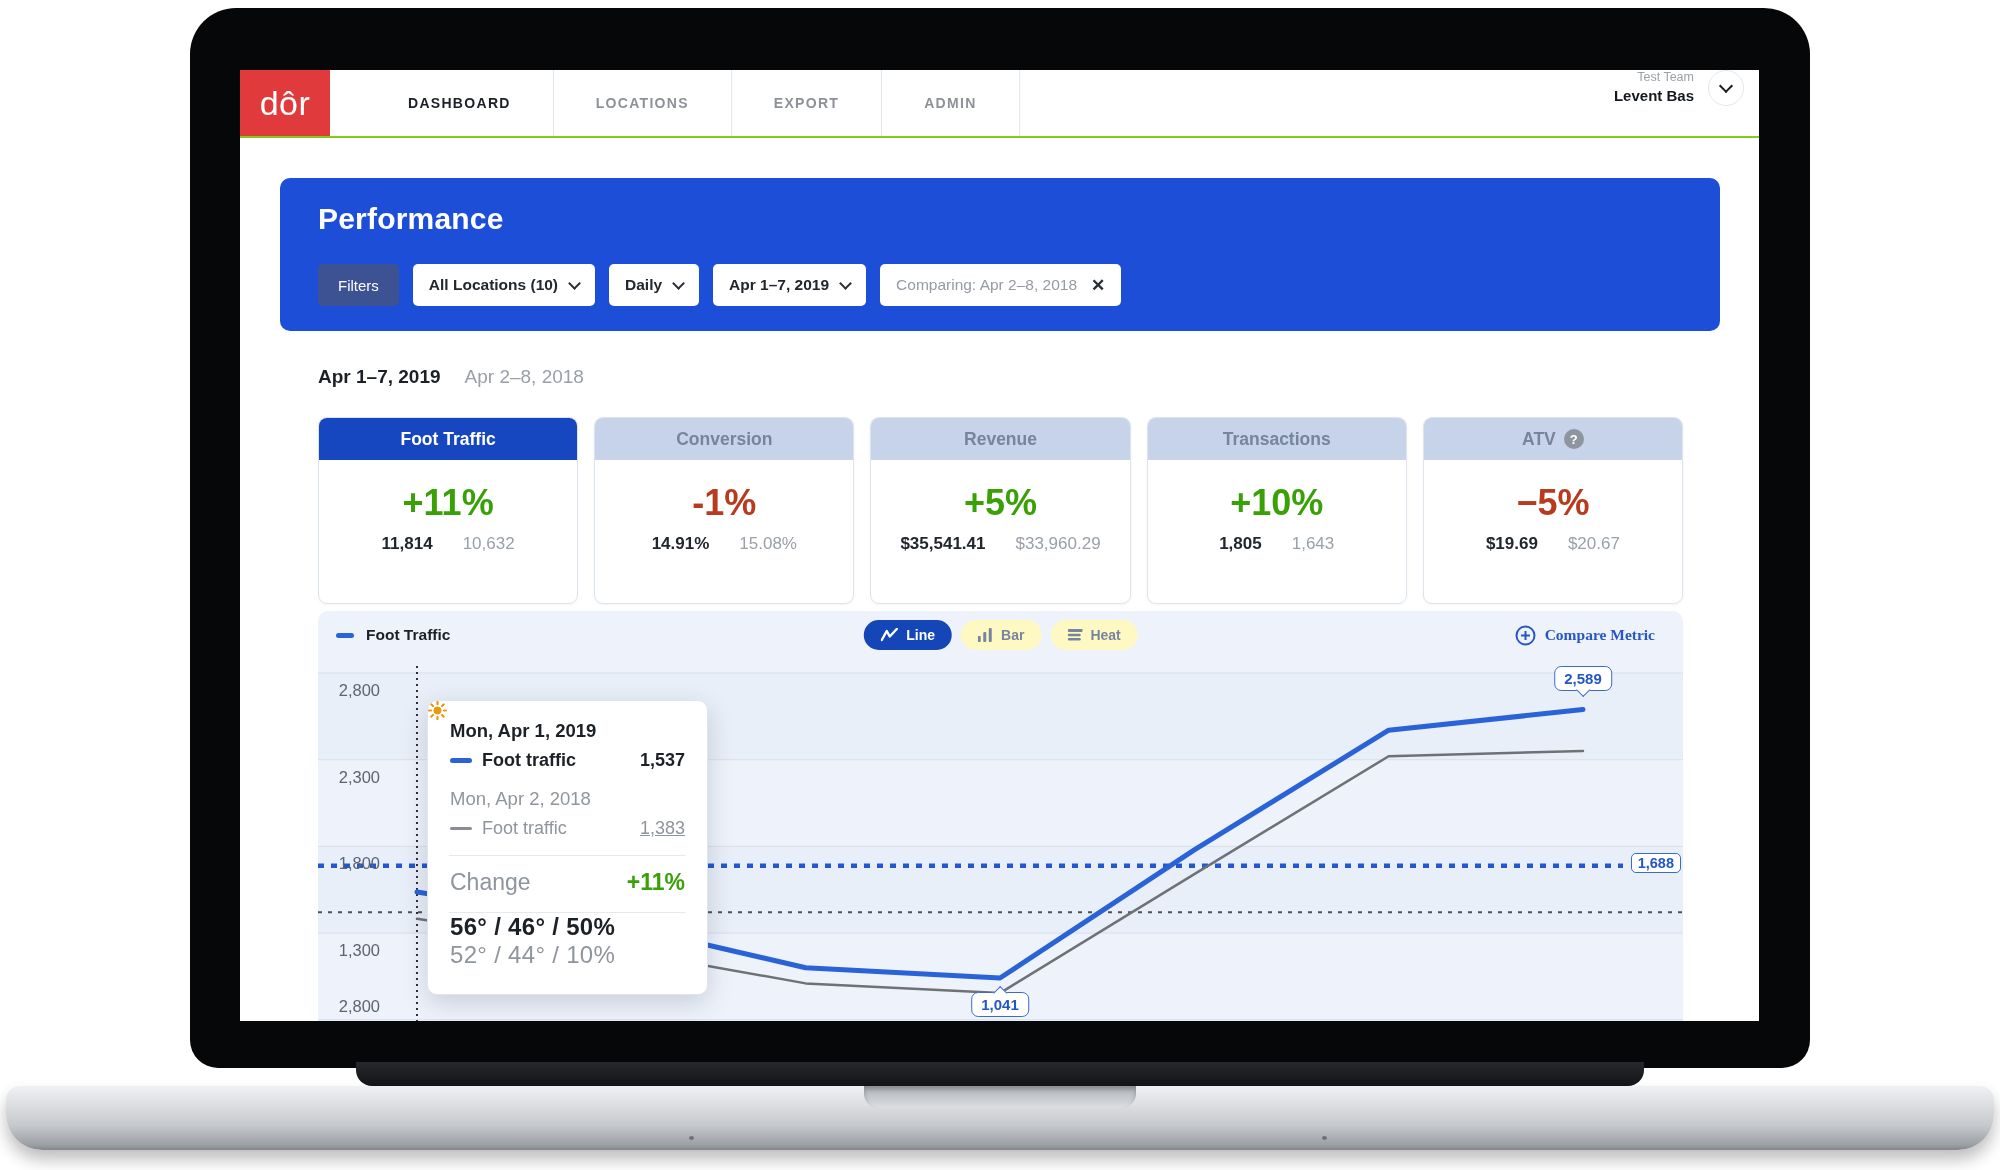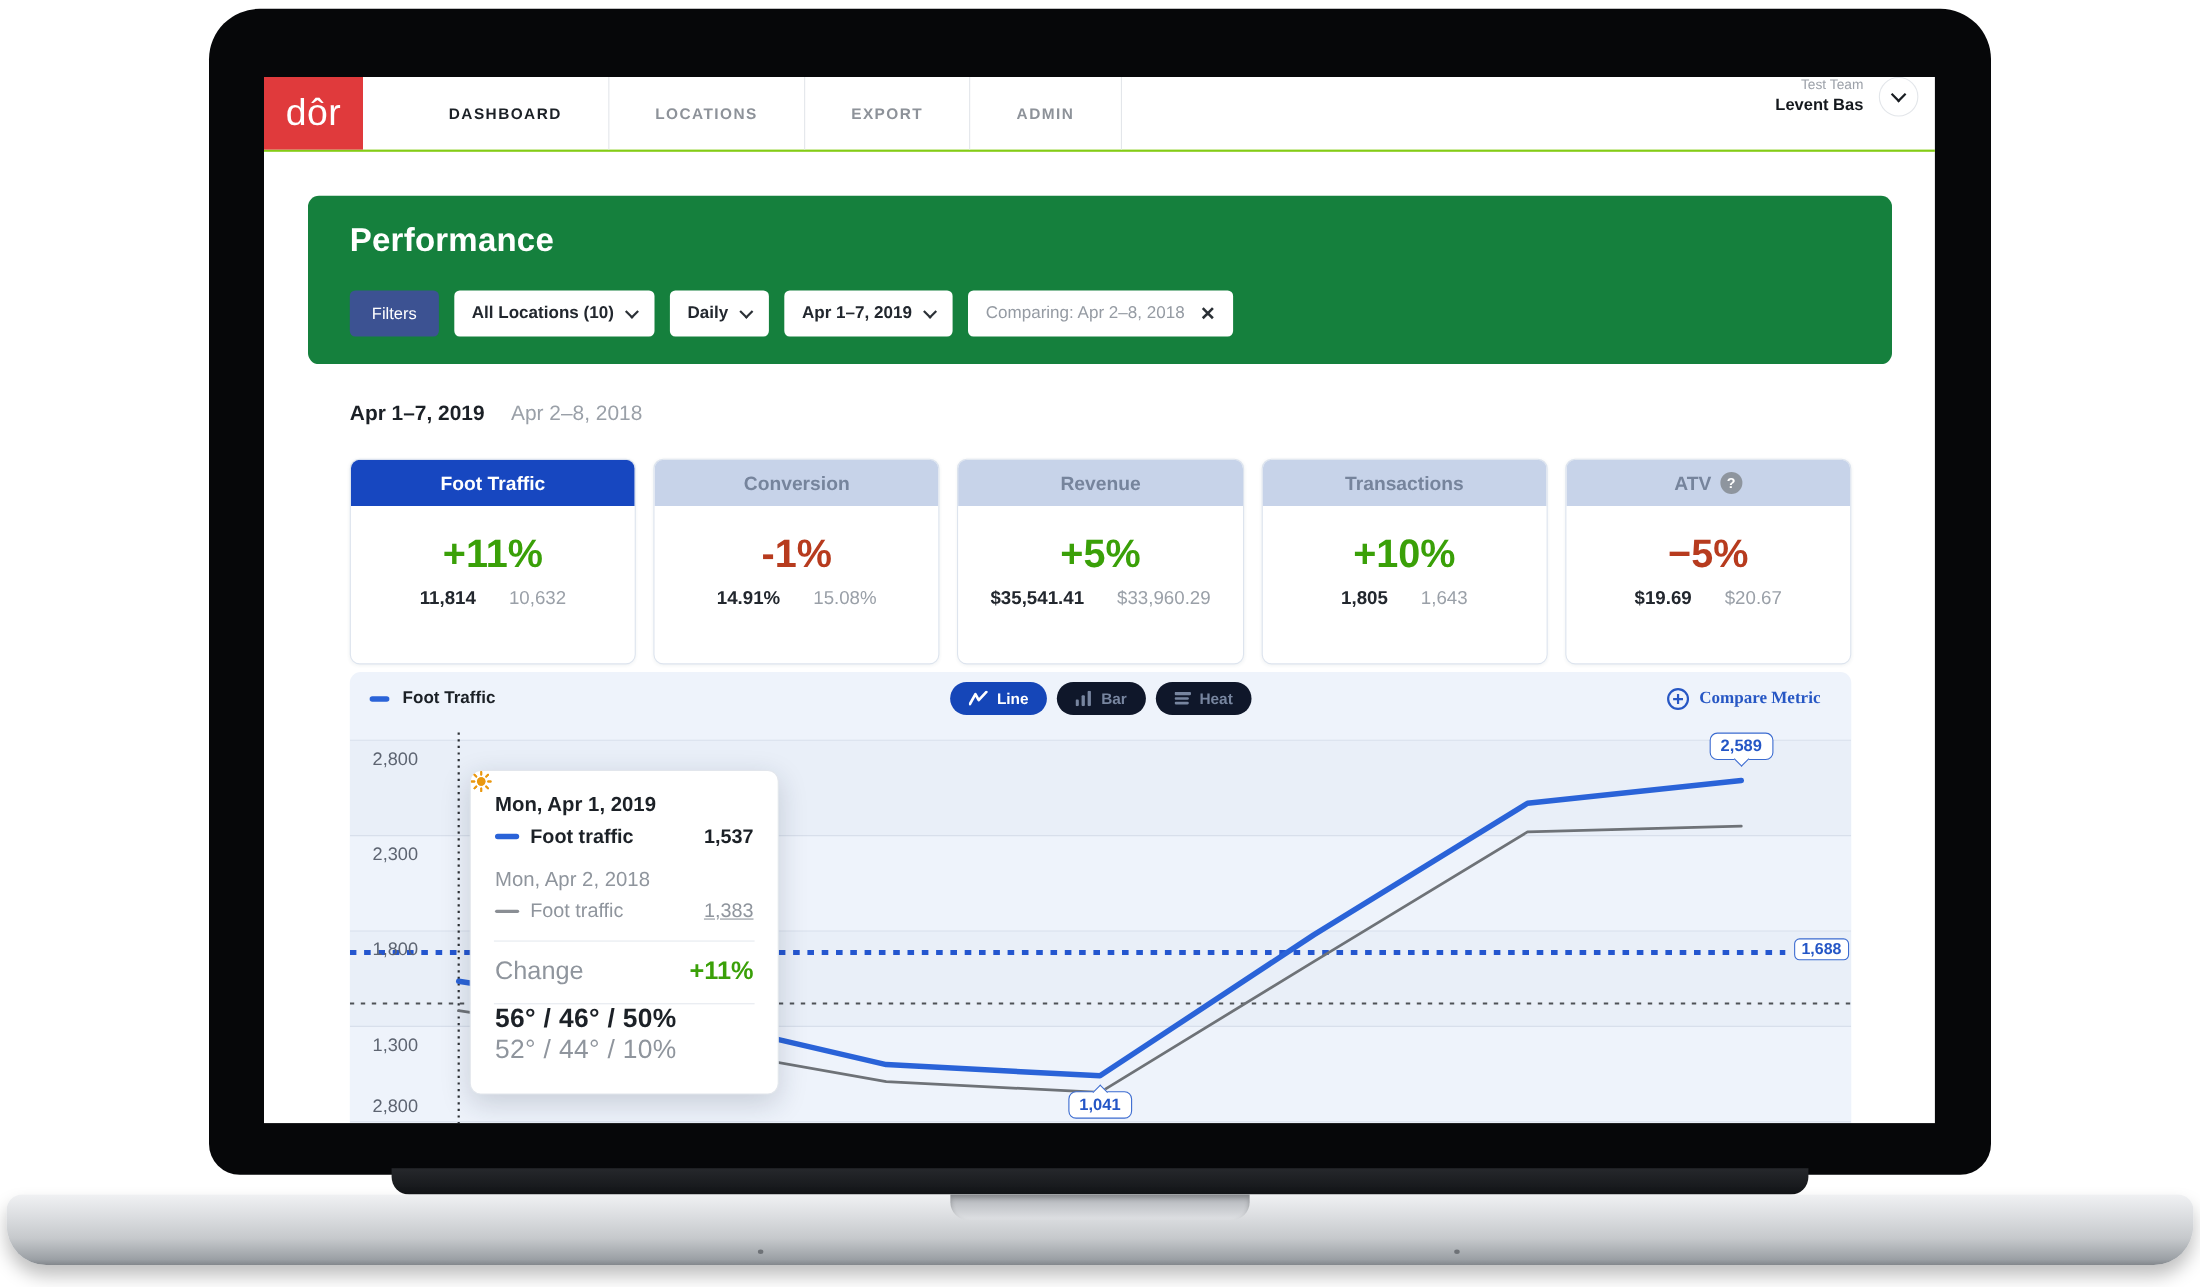--- a/index.html
+++ b/index.html
@@ -32,21 +32,21 @@
   .userbox{margin-left:auto;display:flex;align-items:flex-start;gap:14px;padding-right:15px;}
   .usertext{text-align:right;}
   .team{font-size:12.5px;color:#9ca1a9;margin-bottom:3px;}
   .uname{font-size:15px;font-weight:700;color:#14181d;}
   .chevcircle{width:34px;height:34px;border:1px solid #e3e6ea;border-radius:50%;display:flex;align-items:center;
     justify-content:center;cursor:pointer;background:#fff;}
   .chev{width:8px;height:8px;border-right:2.4px solid #191d22;border-bottom:2.4px solid #191d22;
     transform:rotate(45deg);margin-top:-4px;}
 
   
-  .banner{position:absolute;left:40px;top:108px;width:1440px;height:153px;background:#15803d;border-radius:10px;
+  .banner{position:absolute;left:40px;top:108px;width:1440px;height:153px;background:#1d4ed8;border-radius:10px;
     box-sizing:border-box;padding:24px 0 0 38px;}
   .banner h1{margin:0;color:#fff;font-size:30px;font-weight:700;letter-spacing:.2px;}
   .filterrow{position:absolute;left:38px;top:86px;display:flex;gap:14px;align-items:center;}
   .filtersbtn{height:42px;padding:0 20px;background:#3c5292;color:#fff;border:none;border-radius:5px;
     font-size:15px;font-family:inherit;cursor:pointer;}
   .pill{height:42px;display:flex;align-items:center;gap:12px;background:#fff;border:none;border-radius:5px;
     padding:0 16px;font-size:15.5px;font-weight:700;color:#22272e;font-family:inherit;cursor:pointer;}
   .pill .chev{width:7px;height:7px;border-color:#2b3036;margin-top:-3px;}
   .pill.comparing{font-weight:400;color:#959ba3;gap:14px;}
   .pill.comparing .x{color:#2b3036;font-weight:700;font-size:17px;line-height:1;}
@@ -74,21 +74,21 @@
     display:flex;align-items:center;justify-content:center;cursor:pointer;}
 
   
   .panel{position:absolute;left:78px;top:541px;width:1365px;height:410px;background:#eef3fb;border-radius:10px 10px 0 0;}
   .panel-head{position:absolute;left:0;top:0;right:0;height:48px;display:flex;align-items:center;}
   .legend{display:flex;align-items:center;gap:12px;margin-left:18px;}
   .legend .dash{width:18px;height:5px;border-radius:3px;background:#2a63d8;}
   .legend .ltxt{font-size:15.5px;font-weight:700;color:#1b2026;}
   .toggles{position:absolute;left:50%;transform:translateX(-50%);display:flex;gap:9px;}
   .tg{height:30px;border:none;border-radius:16px;display:flex;align-items:center;gap:8px;padding:0 17px;
-    font-size:14px;font-weight:700;font-family:inherit;background:#0f172a;color:#77859f;cursor:pointer;}
+    font-size:14px;font-weight:700;font-family:inherit;background:#fef9c3;color:#77859f;cursor:pointer;}
   .tg.active{background:#1546b8;color:#fff;}
   .compare{margin-left:auto;margin-right:28px;display:flex;align-items:center;gap:9px;color:#2757c4;
     font-size:15.5px;font-weight:700;cursor:pointer;font-family:Liberation Serif, serif;}
   .plot{position:absolute;left:0;right:0;top:48px;bottom:0;overflow:hidden;}
   .plot svg{position:absolute;left:0;top:0;}
   .ytick{position:absolute;left:12px;width:50px;text-align:right;font-size:16.5px;color:#5d6471;}
 
   .bubble{position:absolute;transform:translateX(-50%);background:#fff;border:1.6px solid #3b6bd0;border-radius:7px;
     padding:3px 9px;font-size:15px;font-weight:700;color:#2456c6;white-space:nowrap;z-index:4;}
   .bubble::after{content:"";position:absolute;left:50%;margin-left:-5px;width:9px;height:9px;background:#fff;

